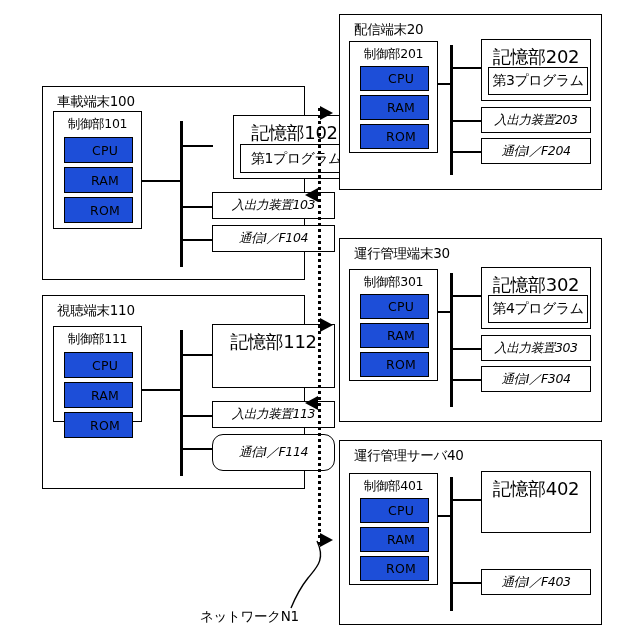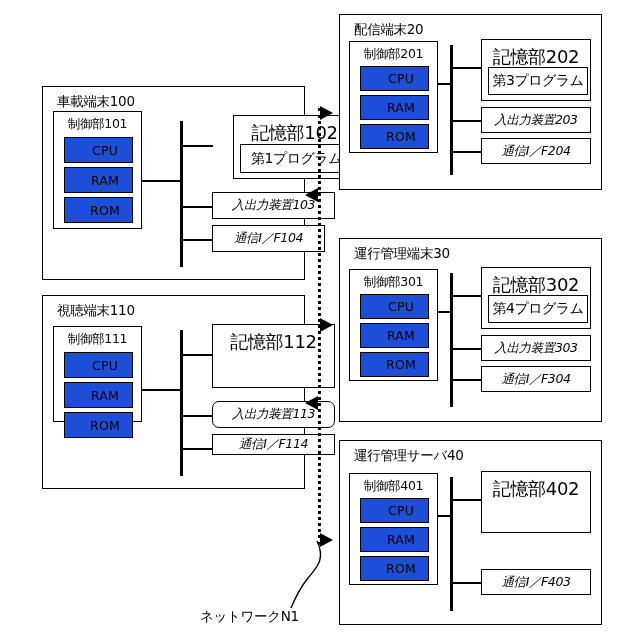--- a/index.html
+++ b/index.html
@@ -160,21 +160,21 @@
       <div class="abs chip" style="left:10px; top:85px; width:69px; height:26px;">ROM</div>
     </div>
 
     <div class="abs mem" style="left:178px; top:28px; width:123px; height:64px;margin-left:12px;">
       <div class="mem-title">記憶部102</div>
       <div class="program" style="left:6px; top:28px; width:111px; height:27px;">第1プログラム</div>
     </div>
 
     <div class="abs unit" style="left:169px; top:105px; width:123px; height:27px;">入出力装置103</div>
 
-    <div class="abs unit" style="left:169px; top:138px; width:113px; height:27px;">通信I／F104</div>
+    <div class="abs unit" style="left:169px; top:138px; width:123px; height:27px;">通信I／F104</div>
   </div>
 
   <div class="abs device" style="left:42px; top:295px; width:263px; height:194px;">
     <div class="device-title">視聴端末110</div>
 
     <div class="abs bus" style="left:137px; top:34px; height:146px;"></div>
     <div class="abs stub" style="left:98px; top:93px; width:41px;"></div>
     <div class="abs stub" style="left:137px; top:58px; width:33px;"></div>
     <div class="abs stub" style="left:137px; top:119px; width:33px;"></div>
     <div class="abs stub" style="left:137px; top:152px; width:33px;"></div>
@@ -183,22 +183,22 @@
       <div class="ctrl-title">制御部111</div>
       <div class="abs chip" style="left:10px; top:25px; width:69px; height:26px;">CPU</div>
       <div class="abs chip" style="left:10px; top:55px; width:69px; height:26px;">RAM</div>
       <div class="abs chip" style="left:10px; top:85px; width:69px; height:26px;">ROM</div>
     </div>
 
     <div class="abs mem" style="left:169px; top:28px; width:123px; height:64px;">
       <div class="mem-title">記憶部112</div>
     </div>
 
-    <div class="abs unit" style="left:169px; top:105px; width:123px; height:27px;border-radius:7px;">入出力装置113</div>
-    <div class="abs unit" style="left:169px; top:138px; width:123px; height:21px;">通信I／F114</div>
+    <div class="abs unit" style="left:169px; top:105px; width:123px; height:27px;">入出力装置113</div>
+    <div class="abs unit" style="left:169px; top:138px; width:123px; height:37px;border-radius:11px;">通信I／F114</div>
   </div>
 
   <div class="abs device" style="left:339px; top:14px; width:263px; height:176px;">
     <div class="device-title">配信端末20</div>
 
     <div class="abs bus" style="left:110px; top:30px; height:130px;"></div>
     <div class="abs stub" style="left:72px; top:68px; width:40px;"></div>
     <div class="abs stub" style="left:110px; top:52px; width:32px;"></div>
     <div class="abs stub" style="left:110px; top:105px; width:32px;"></div>
     <div class="abs stub" style="left:110px; top:136px; width:32px;"></div>

